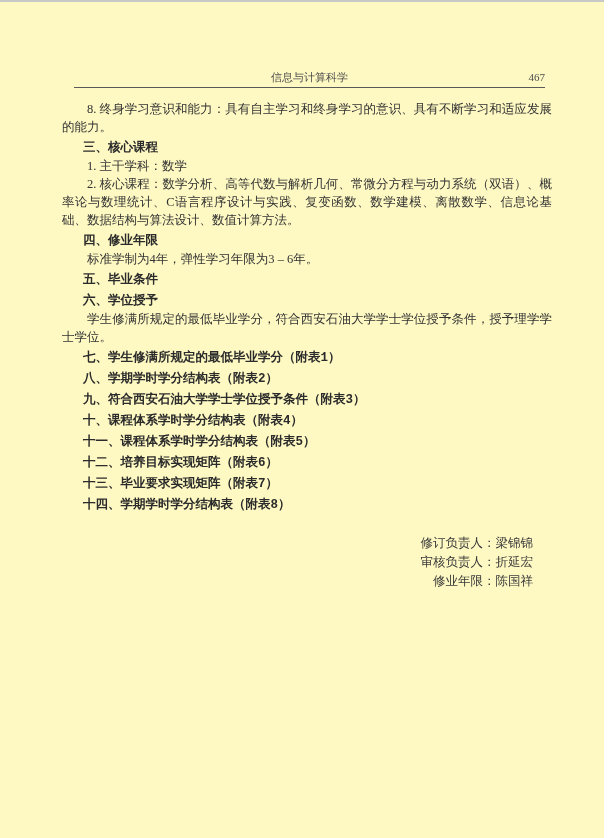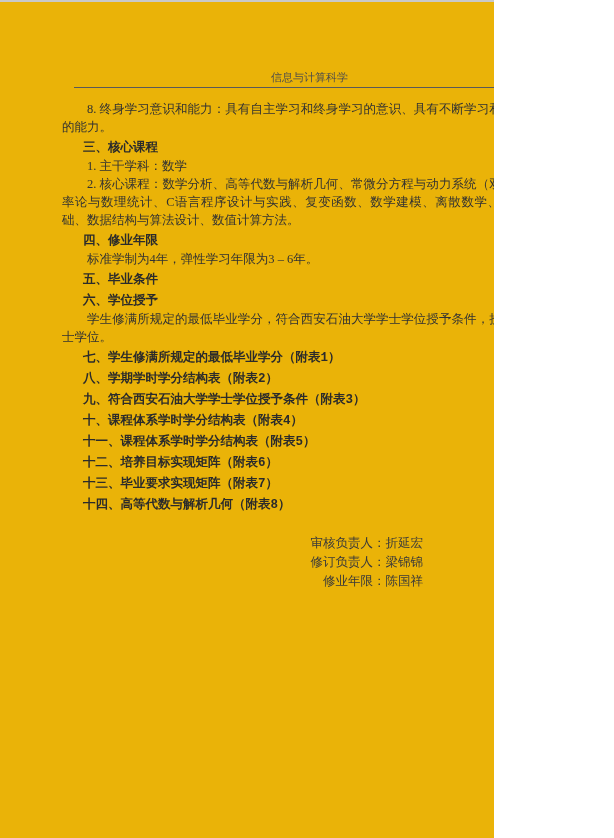--- a/index.html
+++ b/index.html
@@ -1,20 +1,20 @@
 <!DOCTYPE html>
 <html><head>
 <meta charset="utf-8">
 <style>
   html, body { margin: 0; padding: 0; background: #ffffff; }
   .page {
     position: relative;
-    width: 494px;
+    width: 604px;
     height: 838px;
-    background: #eab308;
+    background: #fef9c3;
     overflow: hidden;
     font-family: "Liberation Serif", "DejaVu Serif", serif;
     color: #333333;
   }
   .edge-top {
     position: absolute; top: 0; left: 0; width: 614px; height: 2px;
     background: #c9c9c9;
   }
   .edge-right {
     position: absolute; top: 0; left: 609px; width: 4px; height: 838px;
@@ -92,22 +92,22 @@
     <div class="sec-heading">六、学位授予</div>
     <p>学生修满所规定的最低毕业学分，符合西安石油大学学士学位授予条件，授予理学学士学位。</p>
 
     <div class="sec-heading">七、学生修满所规定的最低毕业学分（附表1）</div>
     <div class="sec-heading">八、学期学时学分结构表（附表2）</div>
     <div class="sec-heading">九、符合西安石油大学学士学位授予条件（附表3）</div>
     <div class="sec-heading">十、课程体系学时学分结构表（附表4）</div>
     <div class="sec-heading">十一、课程体系学时学分结构表（附表5）</div>
     <div class="sec-heading">十二、培养目标实现矩阵（附表6）</div>
     <div class="sec-heading">十三、毕业要求实现矩阵（附表7）</div>
-    <div class="sec-heading">十四、高等代数与解析几何（附表8）</div>
+    <div class="sec-heading">十四、学期学时学分结构表（附表8）</div>
   </div>
 
   <div class="signatures">
+    <div>修订负责人：梁锦锦</div>
     <div>审核负责人：折延宏</div>
-    <div>修订负责人：梁锦锦</div>
     <div>修业年限：陈国祥</div>
   </div>
 
 </div>
 
 </body></html>

